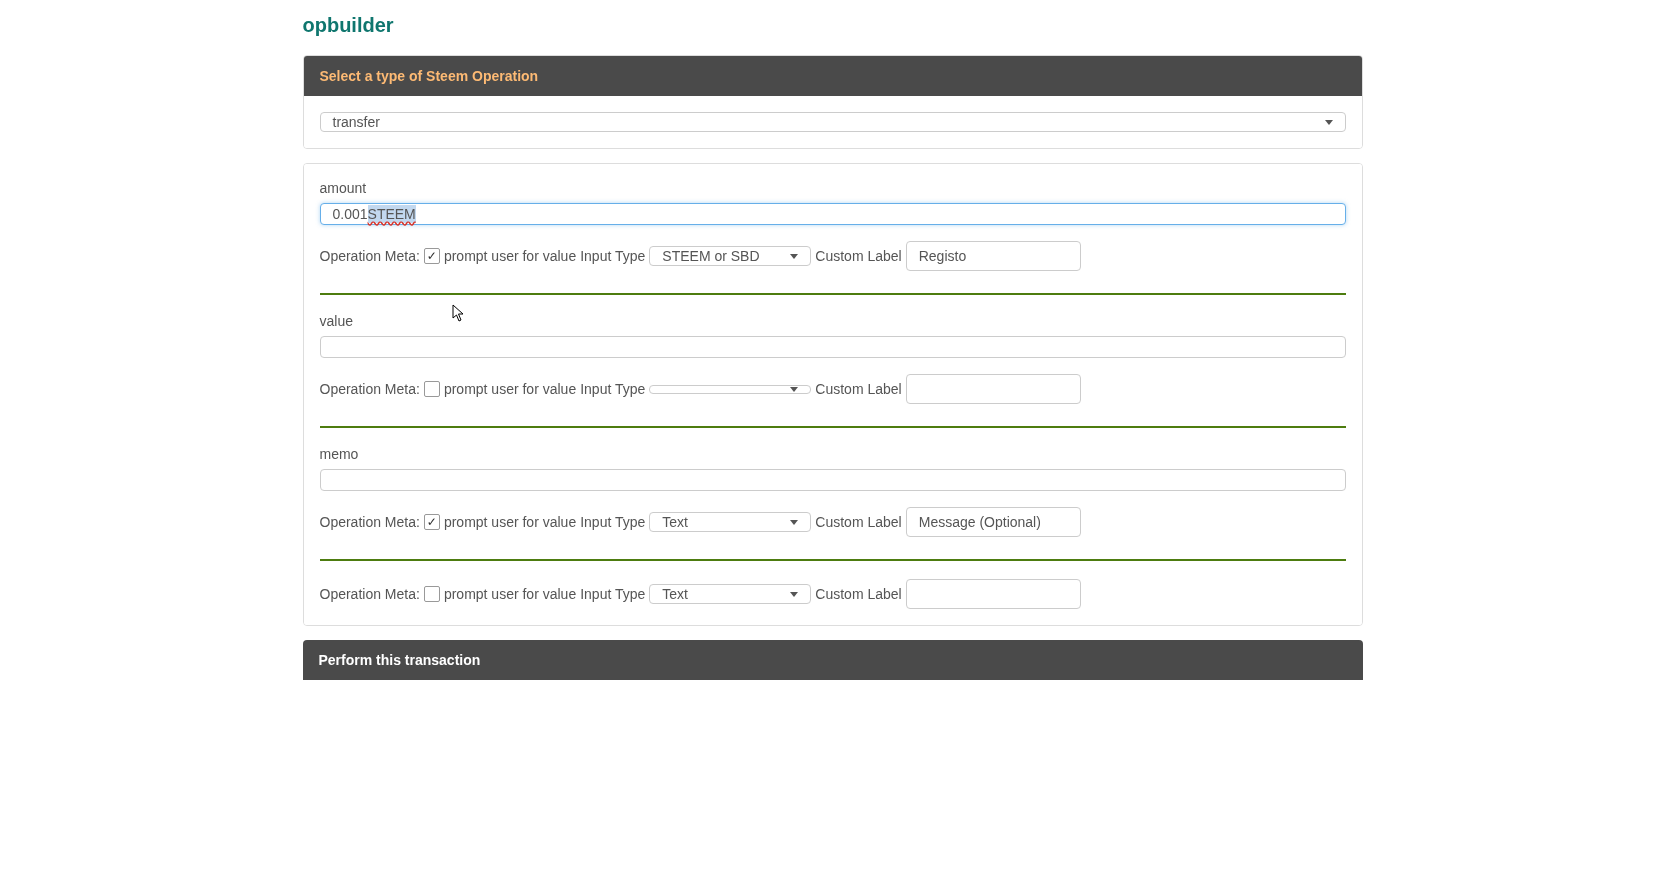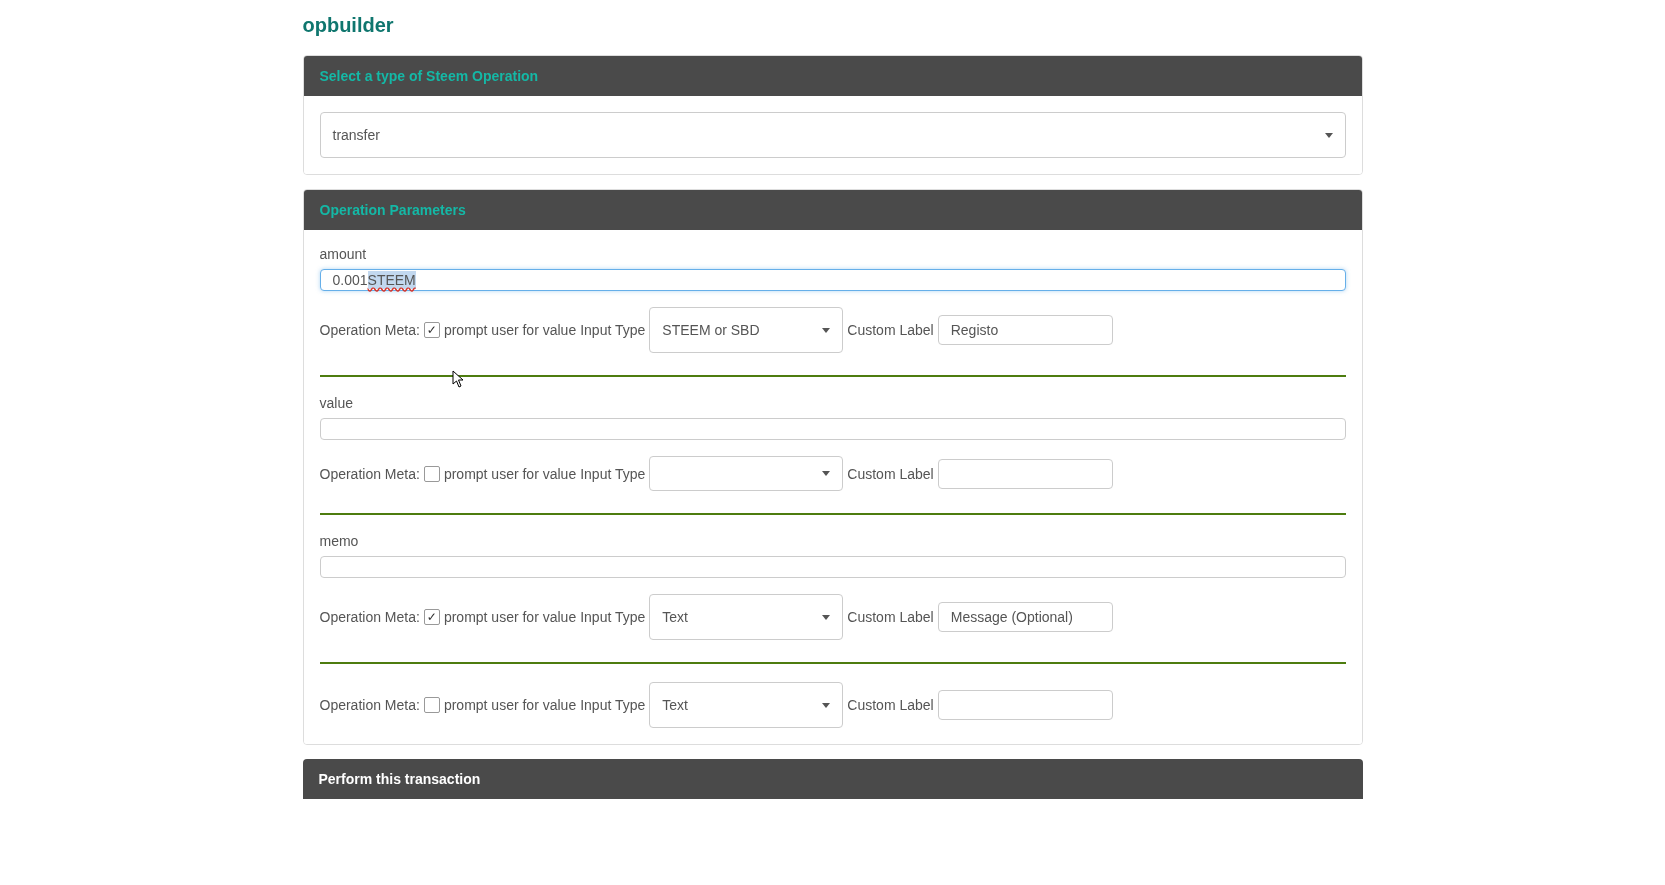--- a/index.html
+++ b/index.html
@@ -25,42 +25,42 @@
     padding: 14px 0 18px 0;
   }
   .panel {
     border: 1px solid #ddd;
     border-radius: 4px;
     margin-bottom: 14px;
     overflow: hidden;
   }
   .panel-header {
     background: #4a4a4a;
-    color: #14b8a6;
+    color: #fdba74;
     padding: 12px 16px;
     font-weight: 600;
     font-size: 14px;
   }
   .panel-body {
     padding: 16px;
     background: #fff;
   }
   .dropdown {
     display: flex;
     align-items: center;
     justify-content: space-between;
     border: 1px solid #ccc;
     border-radius: 4px;
-    padding: 14px 12px;
+    padding: 1px 12px;
     cursor: pointer;
     background: #fff;
     color: #555;
   }
   .dropdown-small {
-    width: 194px;
+    width: 162px;
     display: inline-flex;
   }
   .caret {
     width: 0;
     height: 0;
     border-left: 4px solid transparent;
     border-right: 4px solid transparent;
     border-top: 5px solid #555;
     margin-left: 6px;
   }
@@ -162,21 +162,20 @@
     <div class="panel-header">Select a type of Steem Operation</div>
     <div class="panel-body">
       <div class="dropdown">
         <span>transfer</span>
         <span class="caret"></span>
       </div>
     </div>
   </div>
 
   <div class="panel">
-    <div class="panel-header">Operation Parameters</div>
     <div class="panel-body" style="position:relative;">
 
       <div class="param-block">
         <label class="param-label">amount</label>
         <div class="text-input focused amount-value" style="display:flex;align-items:center;">
           <span>0.001 </span>
             <span class="sel">STEEM</span>
         </div>
         <div class="meta-row">
           <span class="meta-label">Operation Meta:</span>

